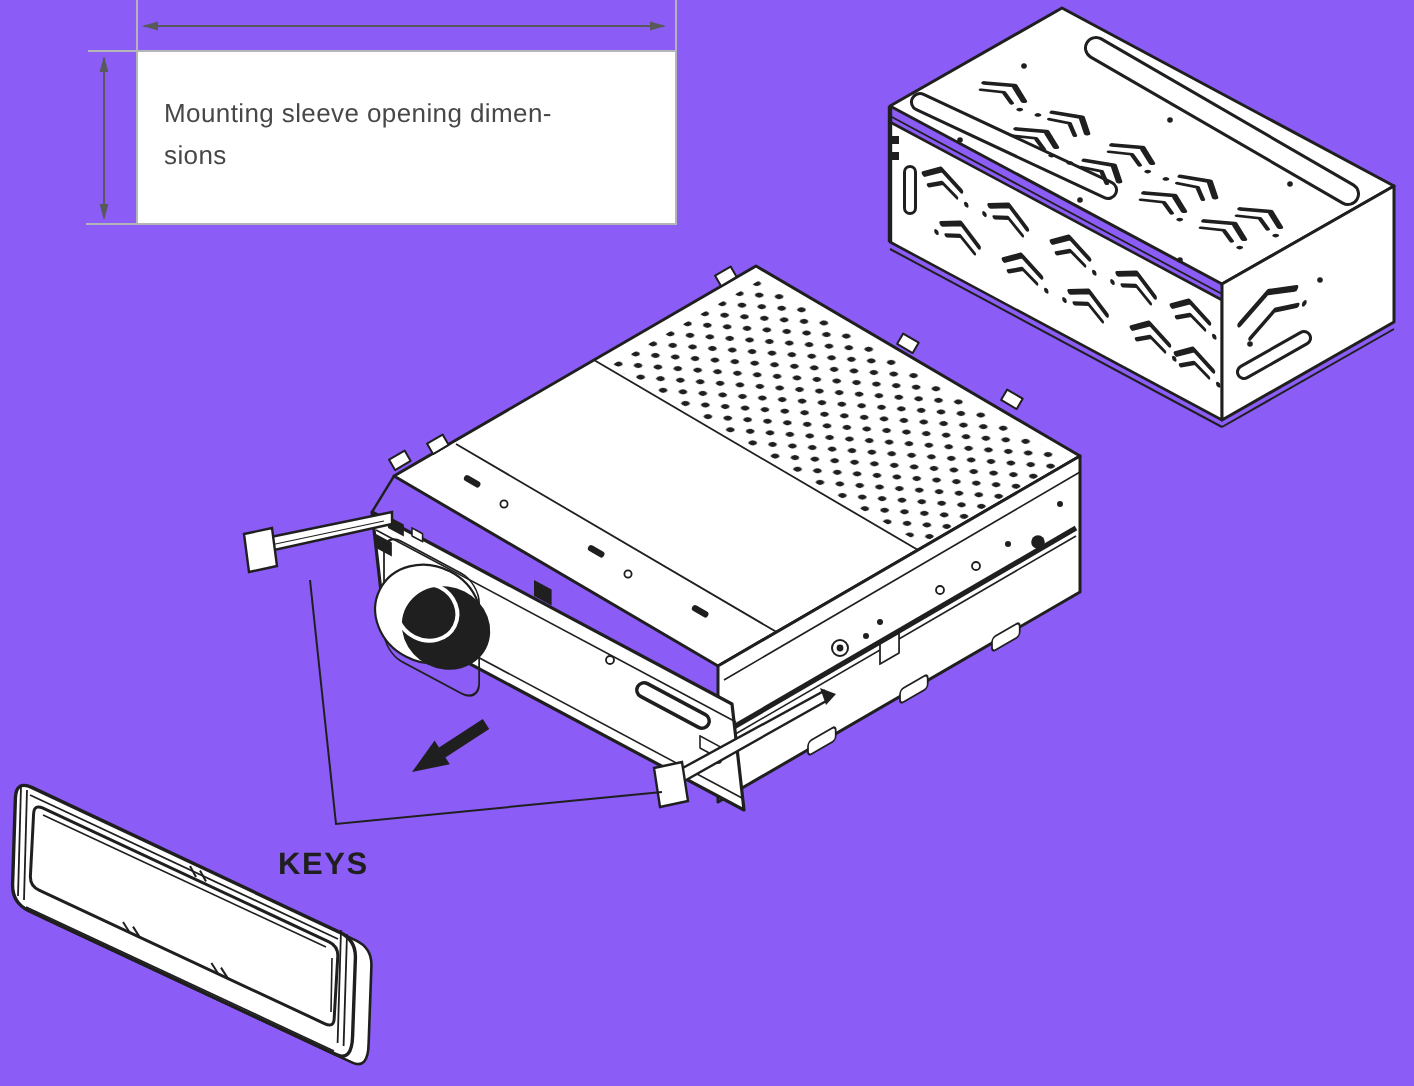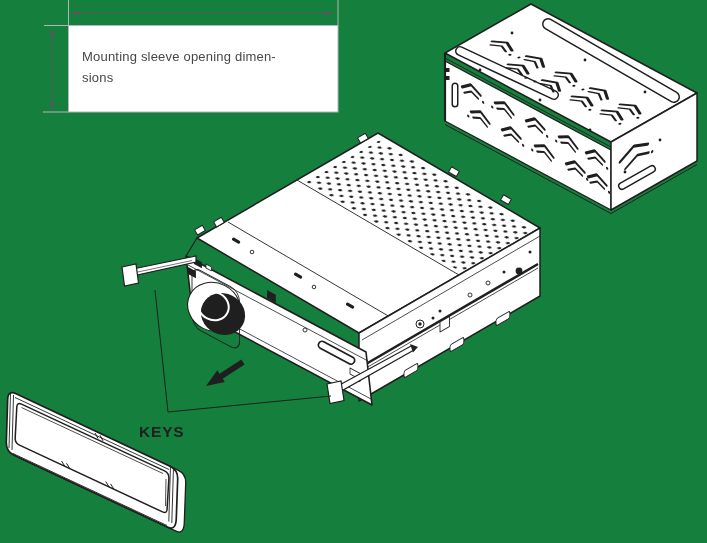--- a/index.html
+++ b/index.html
@@ -1,16 +1,16 @@
 <!DOCTYPE html>
 <html><head>
 <meta charset="utf-8">
 <style>
   html,body{margin:0;padding:0;background:#fff;}
-  .stage{position:relative;width:707px;height:543px;background:#15803d;overflow:hidden;
+  .stage{position:relative;width:707px;height:543px;background:#8b5cf6;overflow:hidden;
          font-family:"Liberation Sans",sans-serif;}
   svg{position:absolute;left:0;top:0;}
   svg text{font-family:"Liberation Sans","DejaVu Sans",sans-serif;}
   .note-text{font-size:13px;fill:#474747;letter-spacing:.2px;}
   .keys-text{font-size:15.5px;font-weight:600;fill:#1f1f1f;letter-spacing:.8px;}
   .ln{stroke:#1f1f1f;fill:none;}
   .fw{fill:#ffffff;stroke:#1f1f1f;}
   .dim{stroke:#58595b;}
   .gray{stroke:#b3b5b7;}
 </style>

